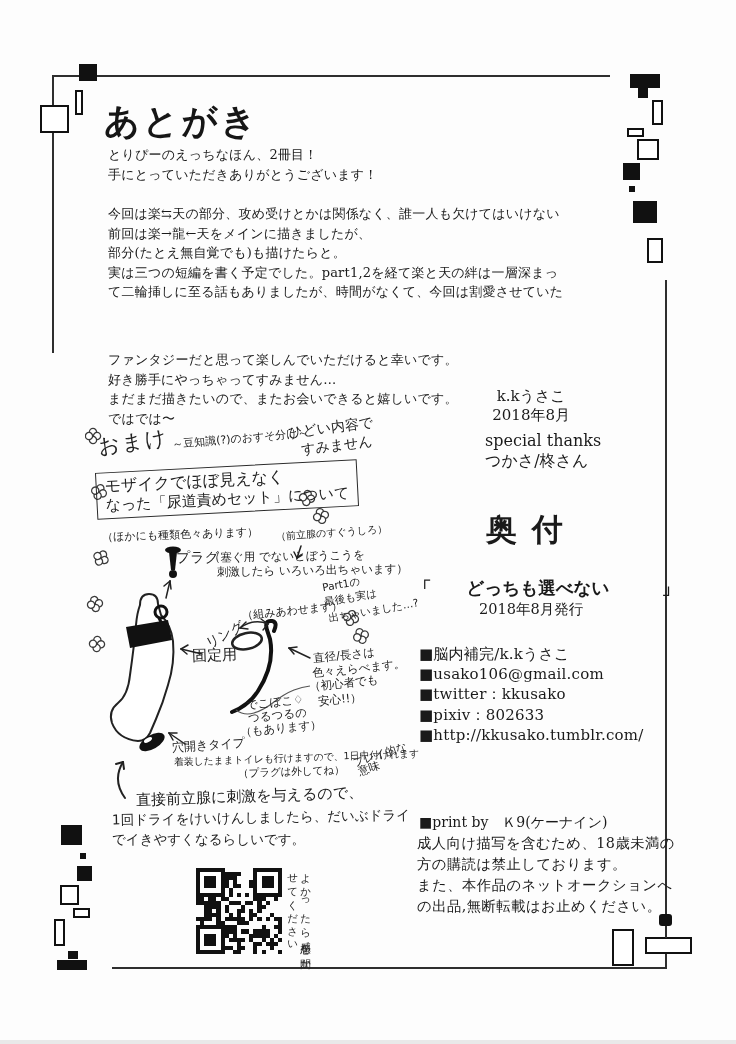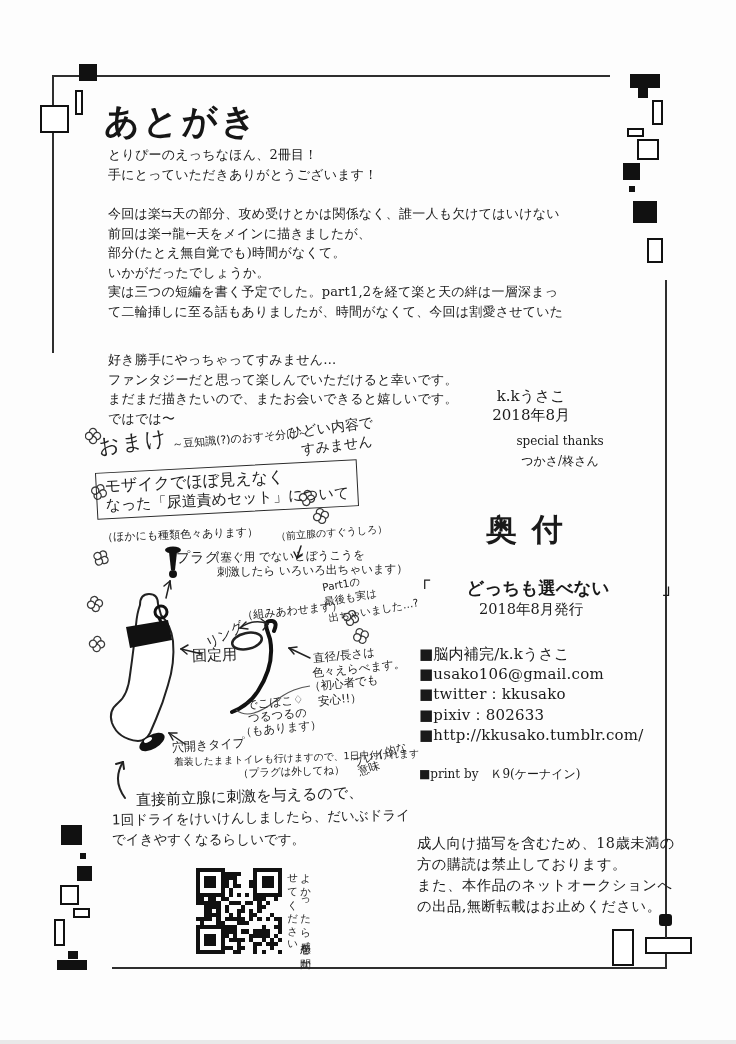--- a/index.html
+++ b/index.html
@@ -15,26 +15,26 @@
   .orn{position:absolute;background:#111;}
   .orn.o{background:#fff;border:2px solid #111;box-sizing:border-box;}
   .orn.r{border-radius:3px;}
   
   .heading{
     font-family:"DejaVu Sans","Liberation Sans",sans-serif;
     font-size:35px;font-weight:600;letter-spacing:3px;color:#161616;
   }
   .bodytxt{font-size:13px;line-height:19.6px;letter-spacing:.2px;}
   .sig{font-size:15px;line-height:18.5px;text-align:center;}
-  .thanks{font-size:12px;line-height:20px;text-align:center;width:150px;}
+  .thanks{font-size:16px;line-height:20px;text-align:left;width:150px;}
   .colophon-h{font-size:31px;font-weight:700;letter-spacing:2px;}
   .title-line{font-size:17.5px;font-weight:700;}
   .issue{font-size:14.5px;}
   .credits{font-size:15px;line-height:20.2px;letter-spacing:.2px;}
-  .printline{font-size:12px;}
+  .printline{font-size:14px;margin-top:48px;}
   .disclaimer{font-size:14.3px;line-height:21px;letter-spacing:.5px;}
   
   .hw{
     position:absolute;white-space:nowrap;color:#222;line-height:1.22;
     font-family:"DejaVu Sans","Liberation Sans",sans-serif;
   }
   .hwbox{
     position:absolute;border:1.5px solid #2a2a2a;padding:3px 8px 4px;
     background:transparent;
   }
@@ -84,28 +84,27 @@
 
   <div class="abs heading" style="left:104px;top:98px;">あとがき</div>
 
   <div class="abs bodytxt" style="left:108px;top:145px;">
     <div class="nowrap">とりぴーのえっちなほん、2冊目！</div>
     <div class="nowrap">手にとっていただきありがとうございます！</div>
   </div>
   <div class="abs bodytxt" style="left:108px;top:204px;">
     <div class="nowrap">今回は楽⇆天の部分、攻め受けとかは関係なく、誰一人も欠けてはいけない</div>
     <div class="nowrap">前回は楽→龍←天をメインに描きましたが、</div>
-    <div class="nowrap">部分(たとえ無自覚でも)時間がなくて。</div>
-    <div class="nowrap">いかがだったでしょうか。</div>
+    <div class="nowrap">部分(たとえ無自覚でも)も描けたらと。</div>
     <div class="nowrap">実は三つの短編を書く予定でした。part1,2を経て楽と天の絆は一層深まっ</div>
     <div class="nowrap">て二輪挿しに至る話もありましたが、時間がなくて、今回は割愛させていた</div>
   </div>
   <div class="abs bodytxt" style="left:108px;top:350px;">
+    <div class="nowrap">ファンタジーだと思って楽しんでいただけると幸いです。</div>
     <div class="nowrap">好き勝手にやっちゃってすみません…</div>
-    <div class="nowrap">ファンタジーだと思って楽しんでいただけると幸いです。</div>
     <div class="nowrap">まだまだ描きたいので、またお会いできると嬉しいです。</div>
     <div class="nowrap">ではでは〜</div>
   </div>
 
   <div class="abs sig" style="right:166px;top:387px;">
     <div>k.kうさこ</div>
     <div>2018年8月</div>
   </div>
 
   <div class="abs thanks" style="left:485px;top:431px;">

